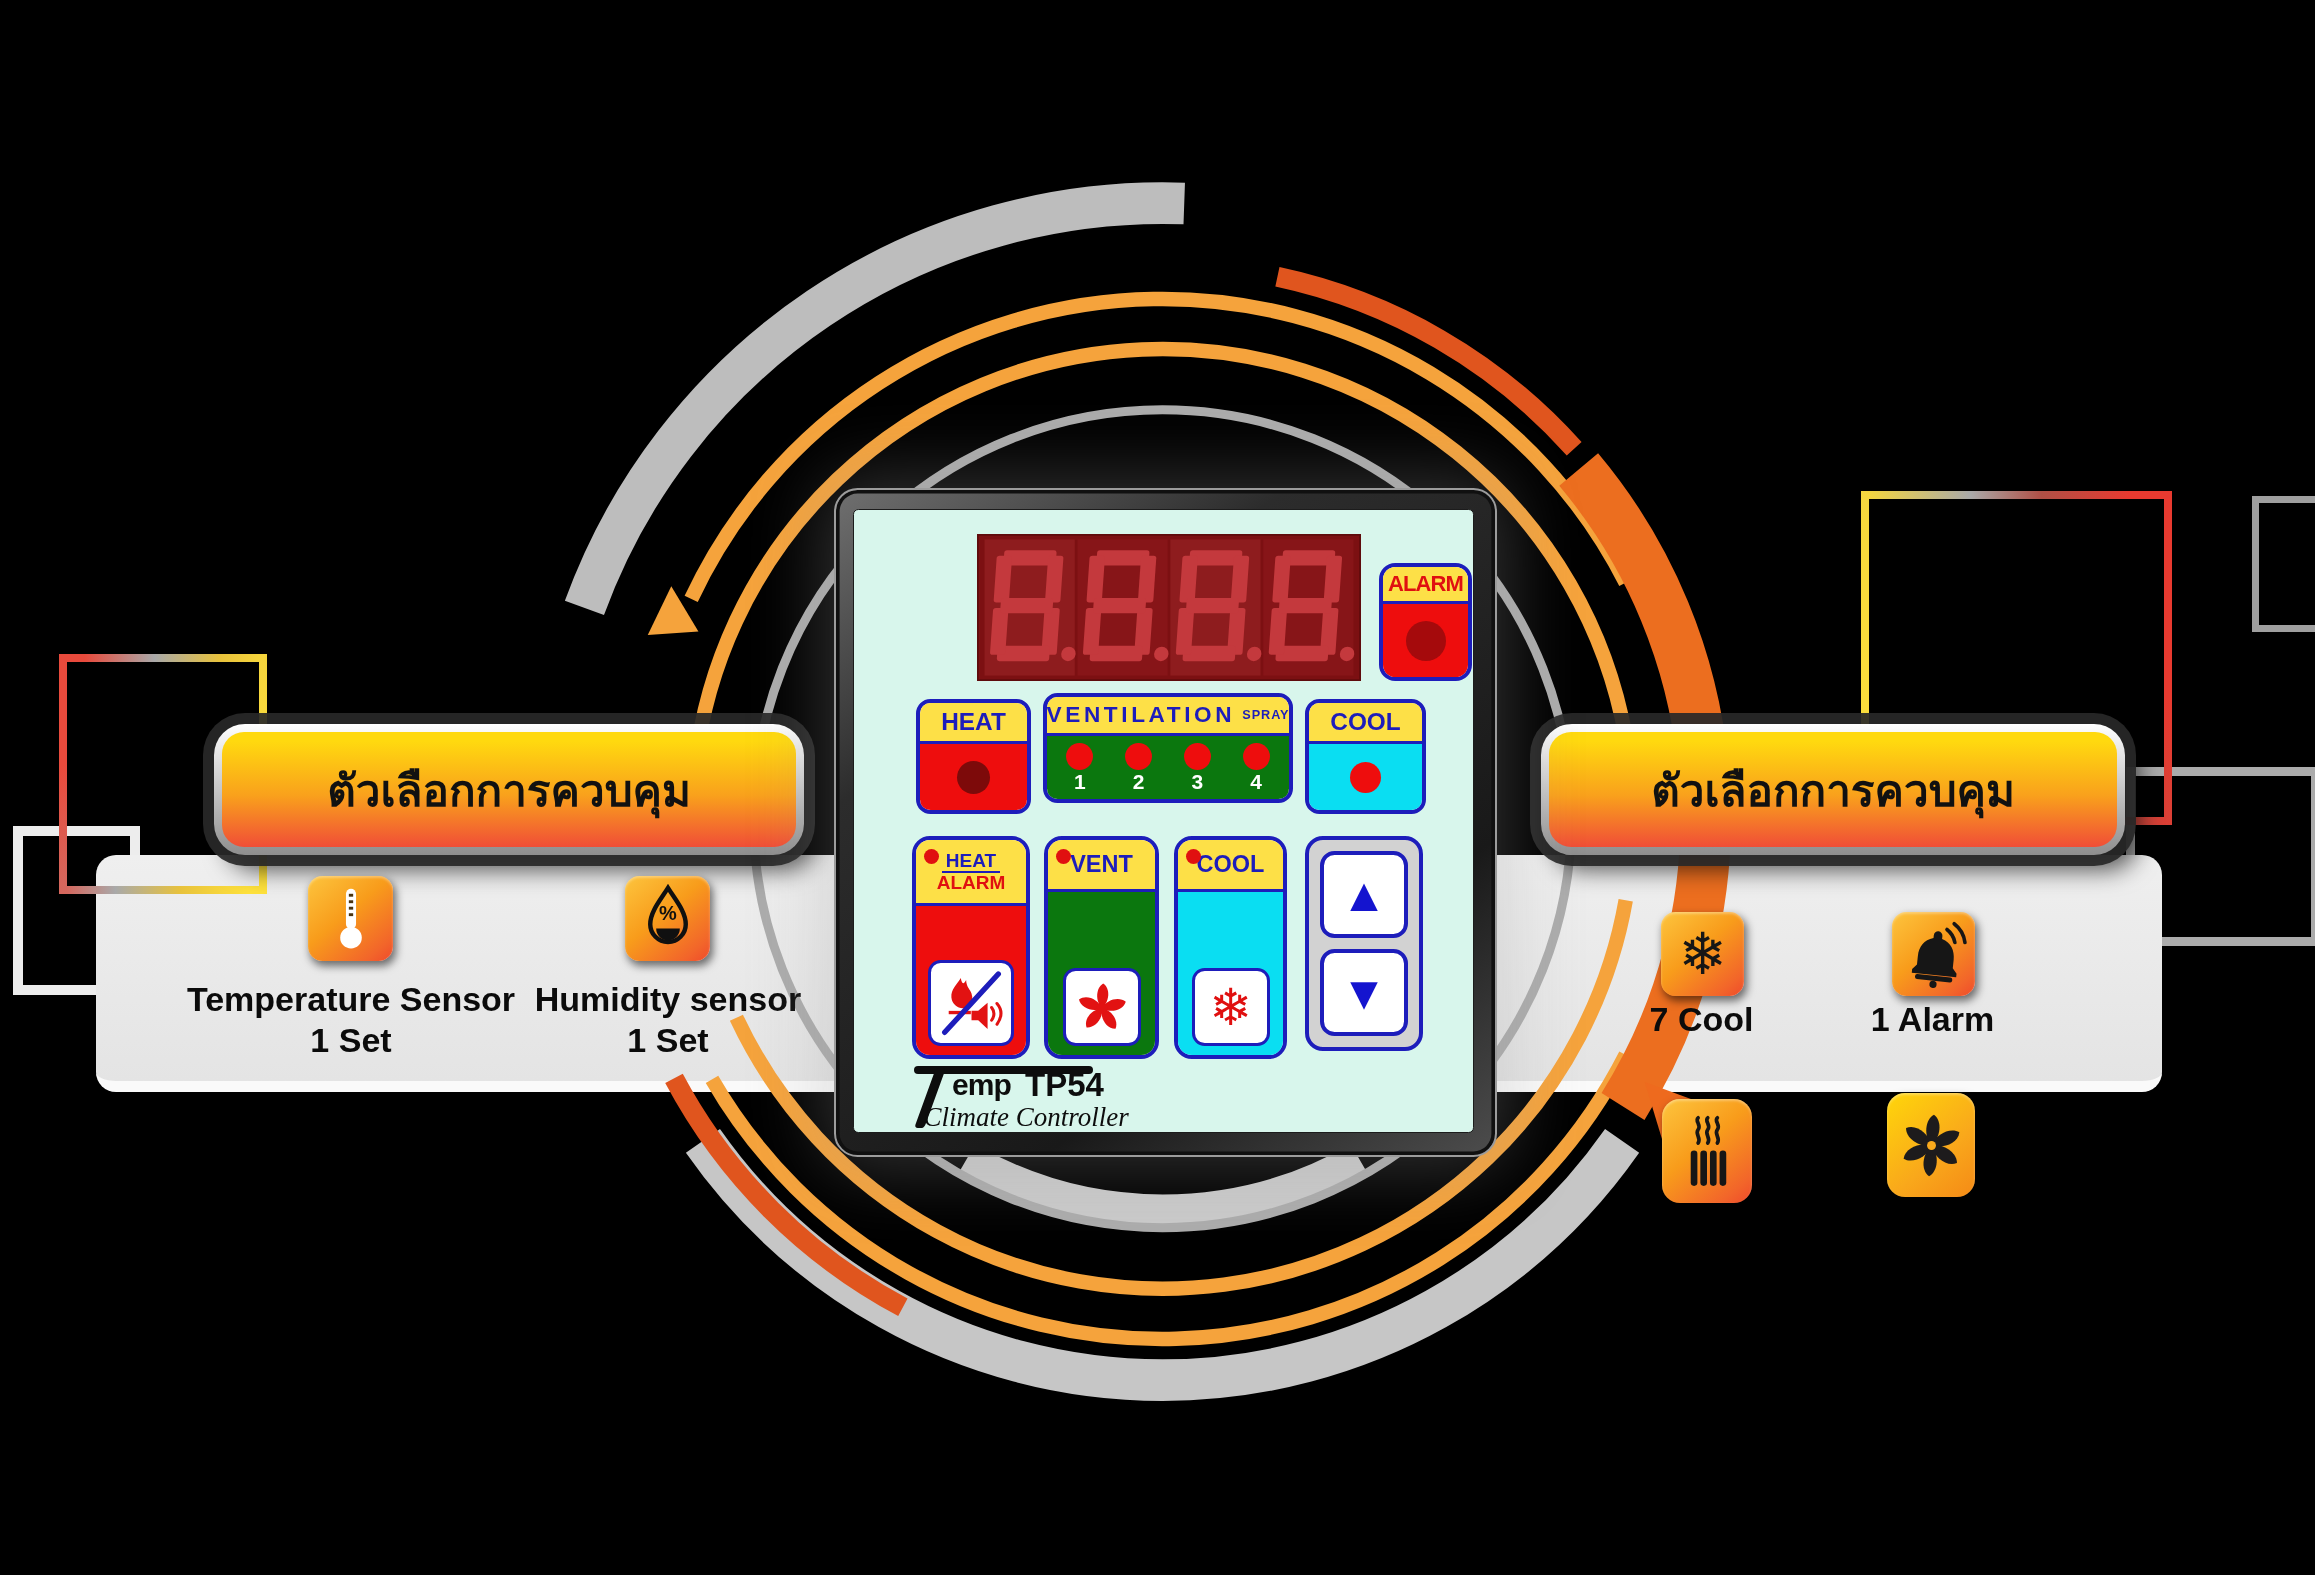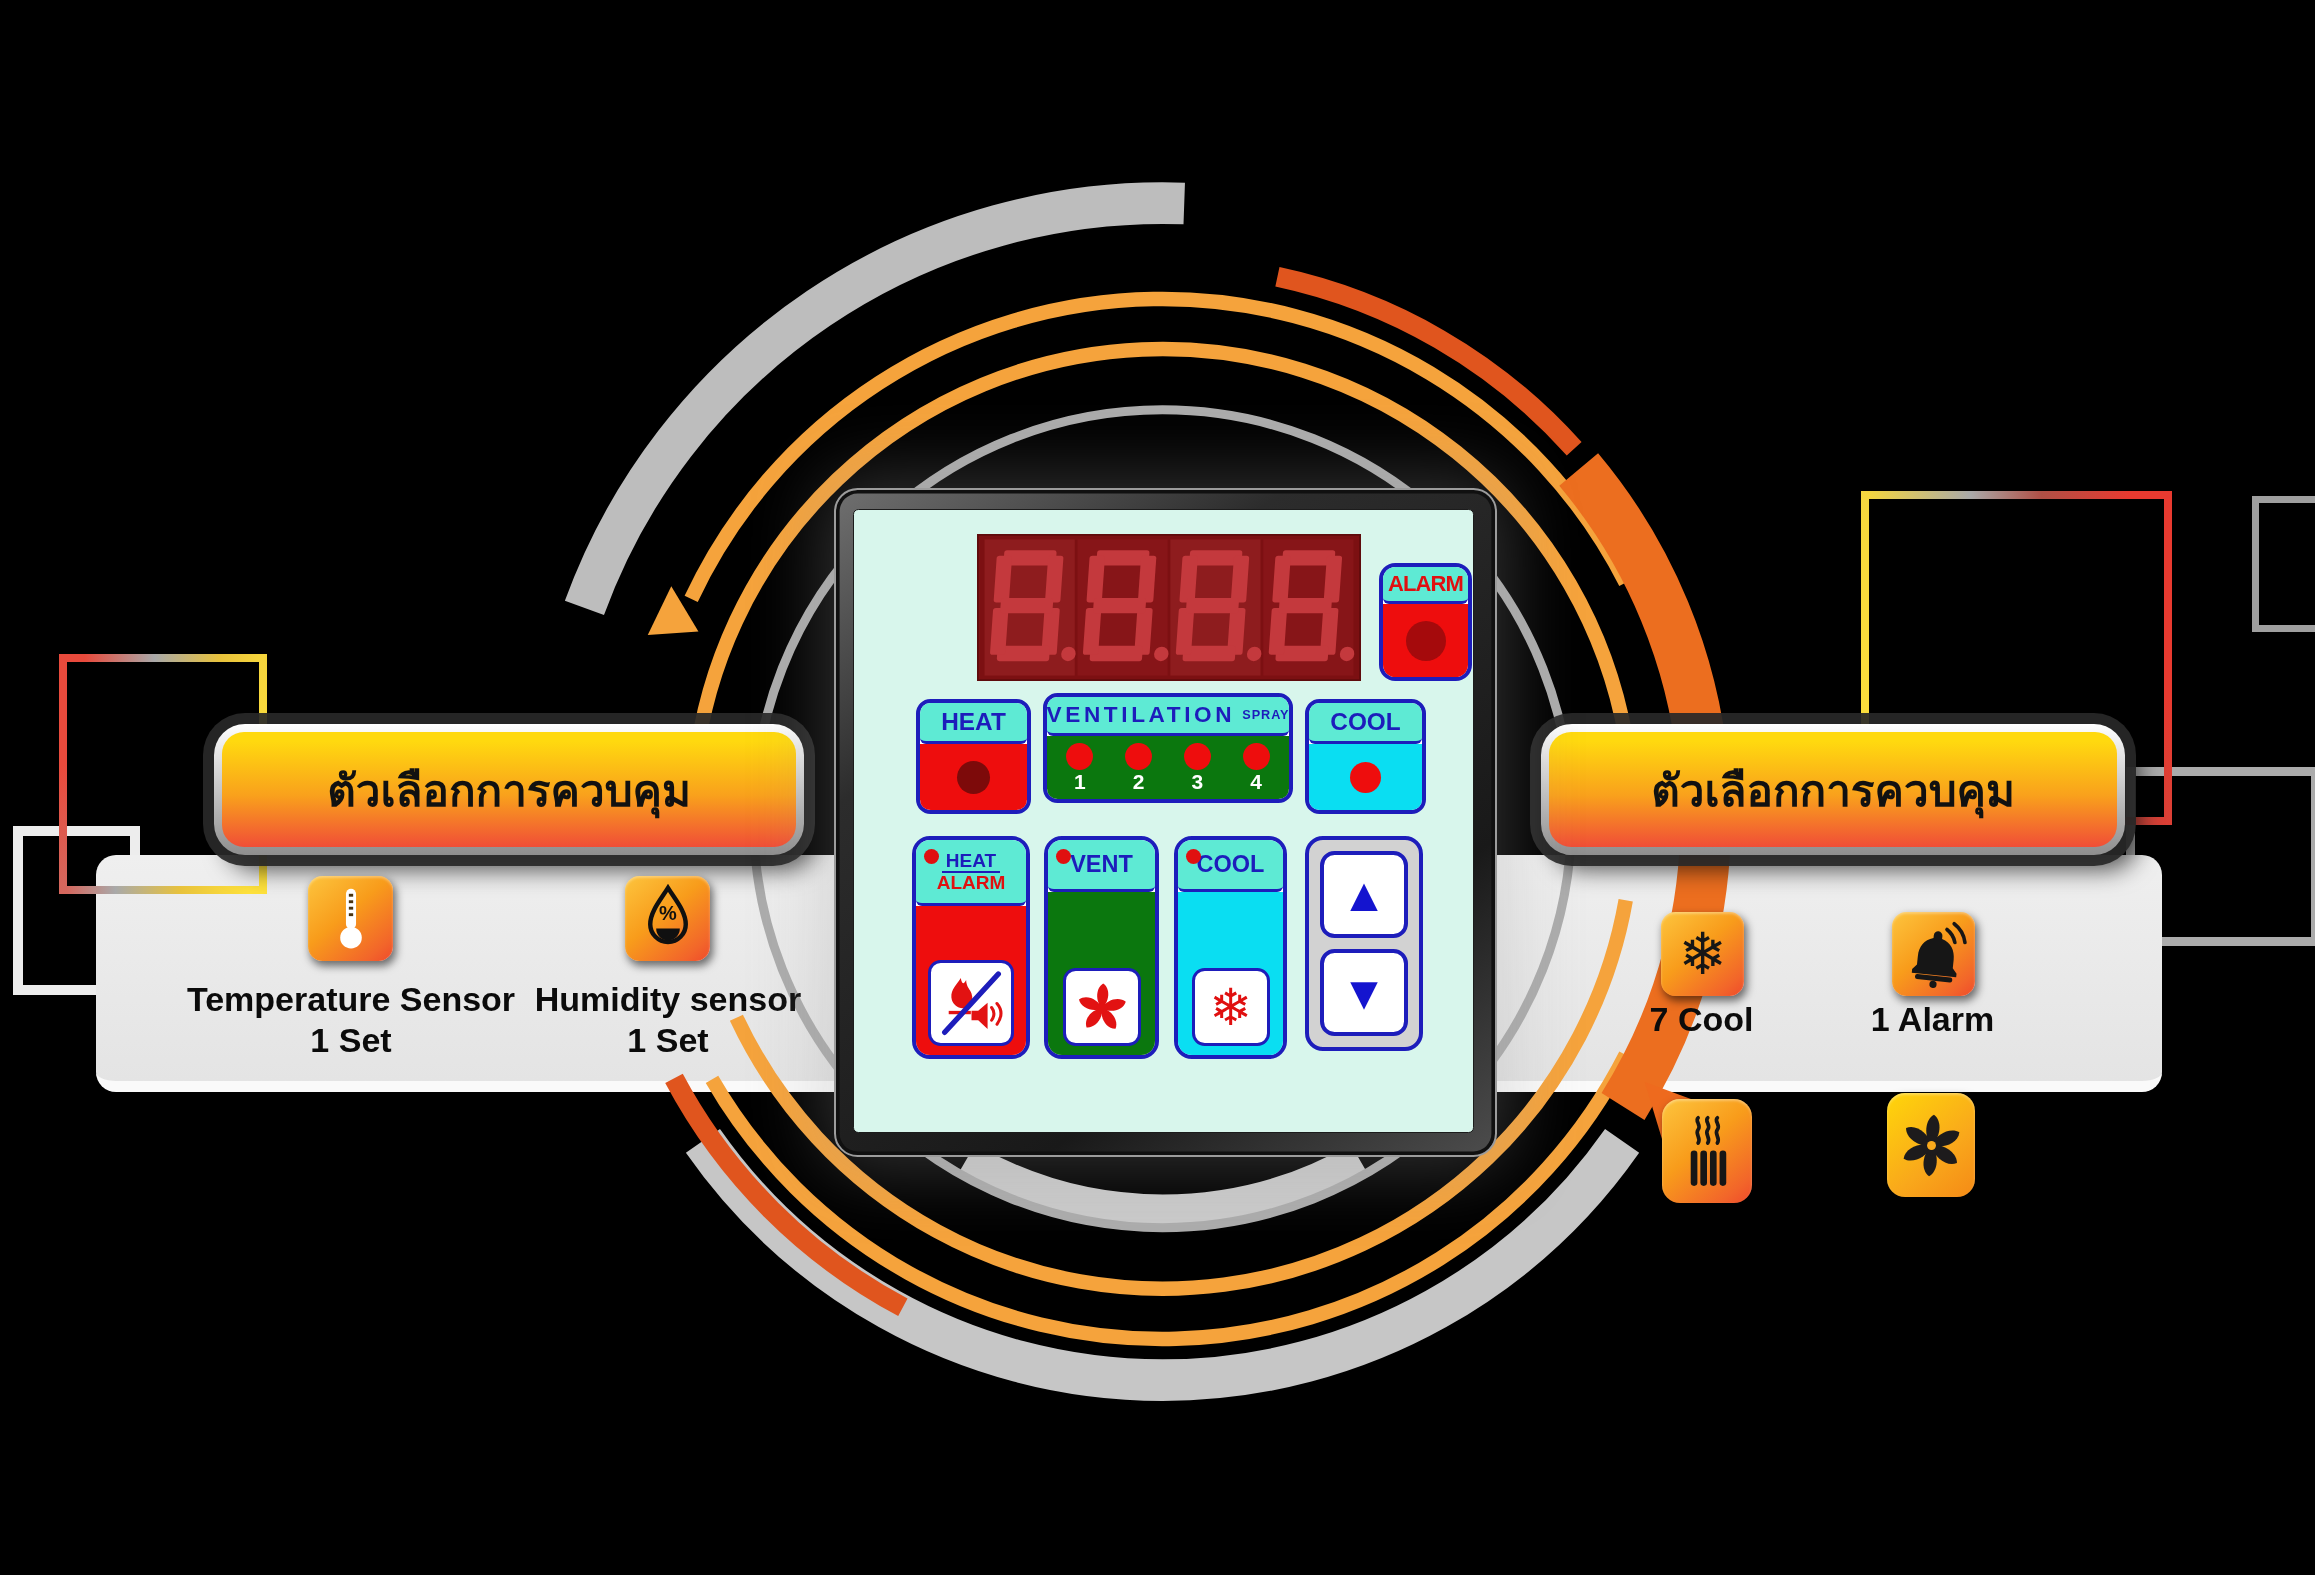--- a/index.html
+++ b/index.html
@@ -50,22 +50,22 @@
     border:2.7px solid #9c9c9c;
     box-shadow:0 0 72px 12.7px rgba(160,160,160,.30), inset 0 0 0 3.6px #101010;}
   #panel{position:absolute;left:17px;top:19px;width:619px;height:622px;background:#D8F6EC;
     border:1.8px solid #1c1c1c;border-radius:5.4px;}
 
   #display{position:absolute;left:123px;top:24.4px;width:384px;height:147px;background:#7C1012;
     box-shadow:inset 0 0 0 1.8px #5e0b0c;}
 
   .dbtn{position:absolute;border:4.5px solid #1D1DBB;border-radius:14.5px;background:#fff;overflow:hidden;
         display:flex;flex-direction:column;}
-  .dbtn-head{background:#5eead4;display:flex;align-items:center;justify-content:center;
-        border-bottom:3.6px solid #1D1DBB;color:#1D1DBB;font-weight:bold;border-radius:6px;}
+  .dbtn-head{background:#fde047;display:flex;align-items:center;justify-content:center;
+        border-bottom:3.6px solid #1D1DBB;color:#1D1DBB;font-weight:bold;}
   .dbtn-body{flex:1;display:flex;align-items:center;justify-content:center;position:relative;}
   .led{border-radius:50%;}
 
   #btn-alarm{left:525px;top:53px;width:85px;height:110px;border-radius:16.3px;}
   #btn-alarm .dbtn-head{height:34px;font-size:22px;color:#E01010;letter-spacing:-0.9px;}
   #btn-alarm .dbtn-body{background:#EE0D0D;}
   #btn-alarm .led{width:40px;height:40px;background:#A50A0C;}
 
   #btn-heat{left:62px;top:189px;width:107px;height:107px;}
   #btn-heat .dbtn-head{height:38px;font-size:24.4px;}
@@ -403,17 +403,24 @@
 
       <div id="btn-updown">
         <div class="ud-box">
           <span>▲</span>
         </div>
         <div class="ud-box">
           <span>▼</span>
         </div>
       </div>
 
+      <div id="logo">
+        <div class="tbar"></div>
+        <div class="tstem"></div>
+        <span class="emp">emp</span>
+        <span class="model">TP54</span>
+        <span class="tagline">Climate Controller</span>
+      </div>
 
     </div>
   </div>
 </div>
 
 
 </body></html>

